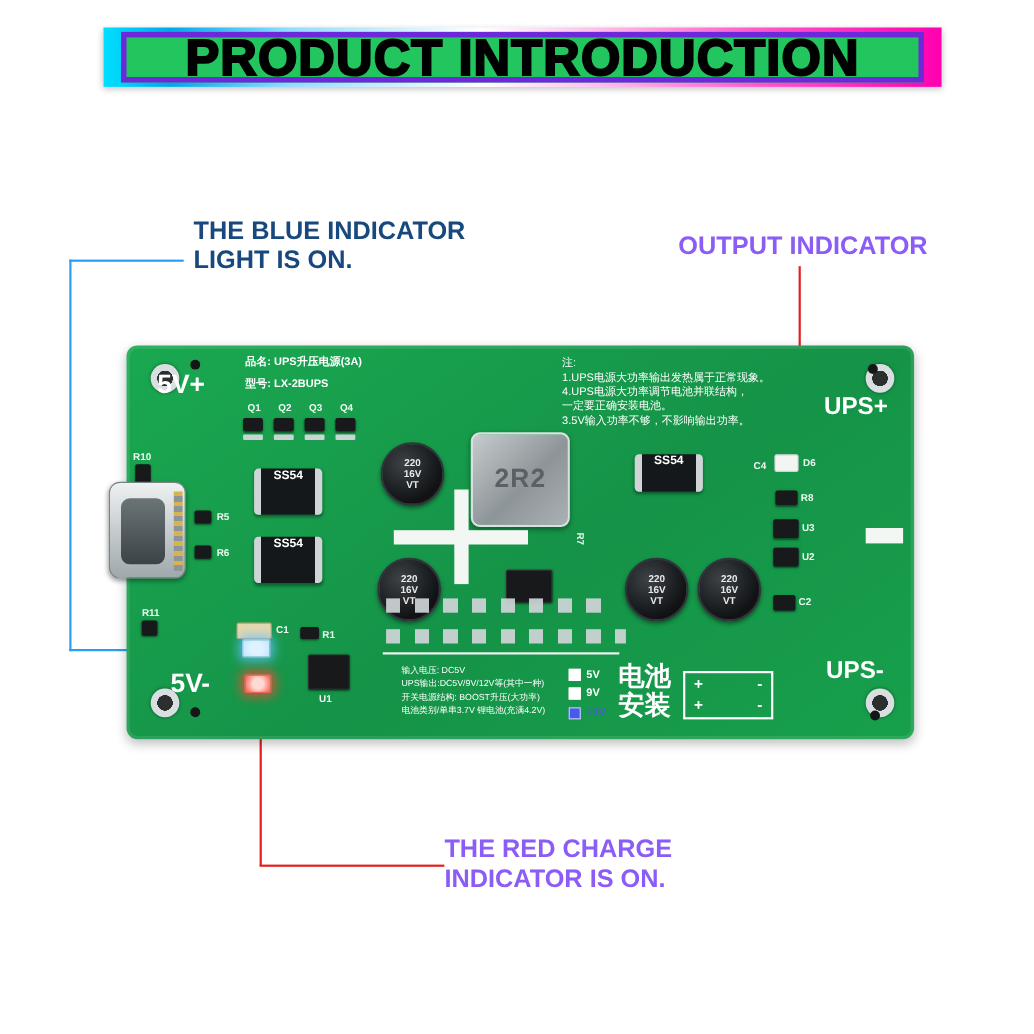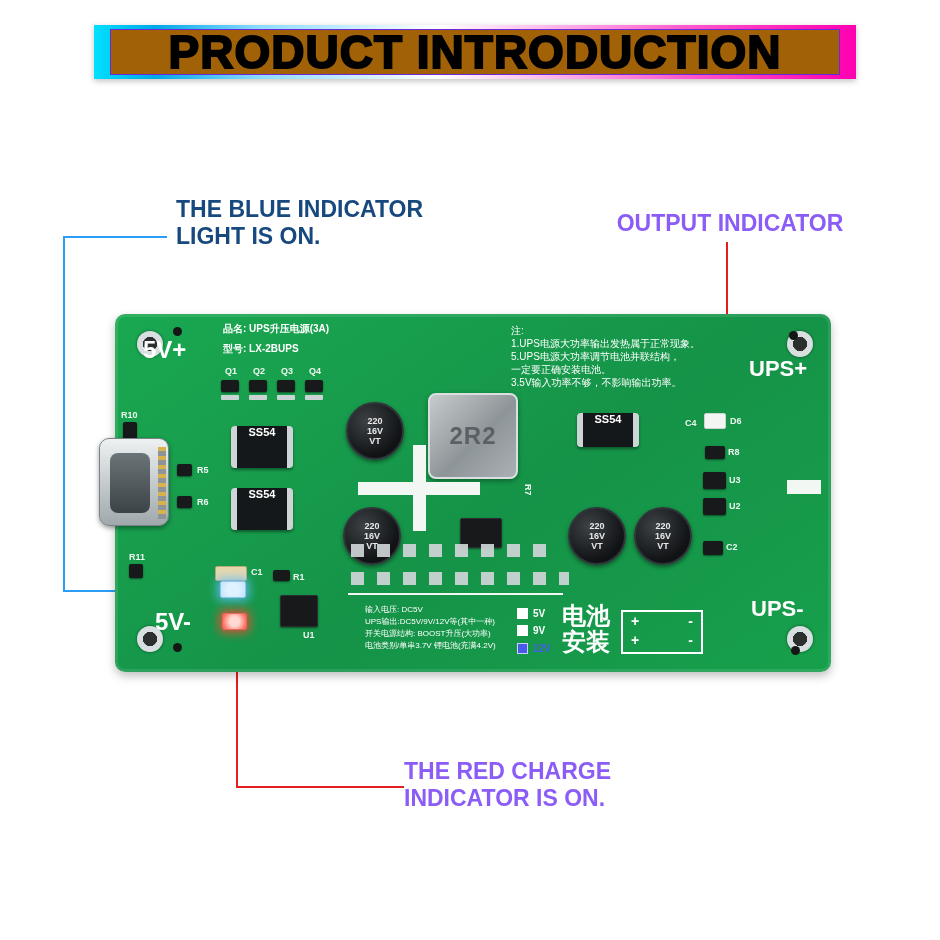--- a/index.html
+++ b/index.html
@@ -9,21 +9,21 @@
     font-family: "Liberation Sans", sans-serif; overflow: hidden;
   }
   .ab { position: absolute; }
 
   
   .banner-gradient {
     background: linear-gradient(90deg,#00e0ff 0%,#00a8e8 8%,#8fdcff 22%,#ffffff 45%,#ffc2ee 58%,#ff58cc 78%,#ff00b0 100%);
     box-shadow: 0 2px 6px rgba(0,0,0,.25);
   }
   .banner-panel {
-    background:#a16207; border:1px solid #6d28d9;
+    background:#22c55e; border:5px solid #6d28d9;
     display:flex; align-items:center; justify-content:center;
   }
   .banner-text {
     font-size:46px; font-weight:bold; color:#000; letter-spacing:1px;
     -webkit-text-stroke:2px #000; white-space:nowrap;
   }
 
   
   .ann { font-weight:bold; font-size:23px; line-height:27px; white-space:nowrap; }
   .ann-blue { color:#17497e; }
@@ -135,21 +135,21 @@
     <div class="ab corner-lbl sm" style="left:634px;top:42px;">UPS+</div>
     <div class="ab corner-lbl" style="left:40px;top:294px;">5V-</div>
     <div class="ab corner-lbl sm" style="left:636px;top:282px;">UPS-</div>
 
     <div class="ab silk-title" style="left:108px;top:8px;">品名: UPS升压电源(3A)</div>
     <div class="ab silk-title" style="left:108px;top:28px;">型号: LX-2BUPS</div>
 
     <div class="ab notes" style="left:396px;top:10px;">
       <div>注:</div>
       <div>1.UPS电源大功率输出发热属于正常现象。</div>
-      <div>5.UPS电源大功率调节电池并联结构，</div>
+      <div>4.UPS电源大功率调节电池并联结构，</div>
       <div>一定要正确安装电池。</div>
       <div>3.5V输入功率不够，不影响输出功率。</div>
     </div>
 
     <div class="ab lbl" style="left:110px;top:52px;">Q1</div>
     <div class="ab lbl" style="left:138px;top:52px;">Q2</div>
     <div class="ab lbl" style="left:166px;top:52px;">Q3</div>
     <div class="ab lbl" style="left:194px;top:52px;">Q4</div>
     <div class="ab chip" style="left:106px;top:66px;width:18px;height:12px;"></div>
     <div class="ab chip" style="left:134px;top:66px;width:18px;height:12px;"></div>
@@ -233,21 +233,21 @@
     <div class="ab lbl" style="left:611px;top:228px;">C2</div>
     <div class="ab silk" style="left:672px;top:166px;width:34px;height:14px;"></div>
 
     <div class="ab" style="left:100px;top:252px;width:32px;height:15px;background:#e6d8ae;border:1px solid #b9a878;border-radius:2px;"></div>
     <div class="ab lbl" style="left:136px;top:253px;">C1</div>
     <div class="ab chip" style="left:158px;top:256px;width:17px;height:11px;"></div>
     <div class="ab lbl" style="left:178px;top:258px;">R1</div>
     <div class="ab led led-blue" style="left:105px;top:267px;width:26px;height:17px;"></div>
     <div class="ab led led-red" style="left:107px;top:299px;width:25px;height:17px;"></div>
     <div class="ab chip" style="left:165px;top:281px;width:38px;height:32px;border:1px solid #2a2e31;"></div>
-    <div class="ab lbl" style="left:188px;top:316px;">U1</div>
+    <div class="ab lbl" style="left:175px;top:316px;">U1</div>
 
     <div class="ab silk" style="left:233px;top:279px;width:215px;height:2px;"></div>
 
     <div class="ab specs" style="left:250px;top:290px;">
       <div>输入电压: DC5V</div>
       <div>UPS输出:DC5V/9V/12V等(其中一种)</div>
       <div>开关电源结构: BOOST升压(大功率)</div>
       <div>电池类别/单串3.7V 锂电池(充满4.2V)</div>
     </div>
 

